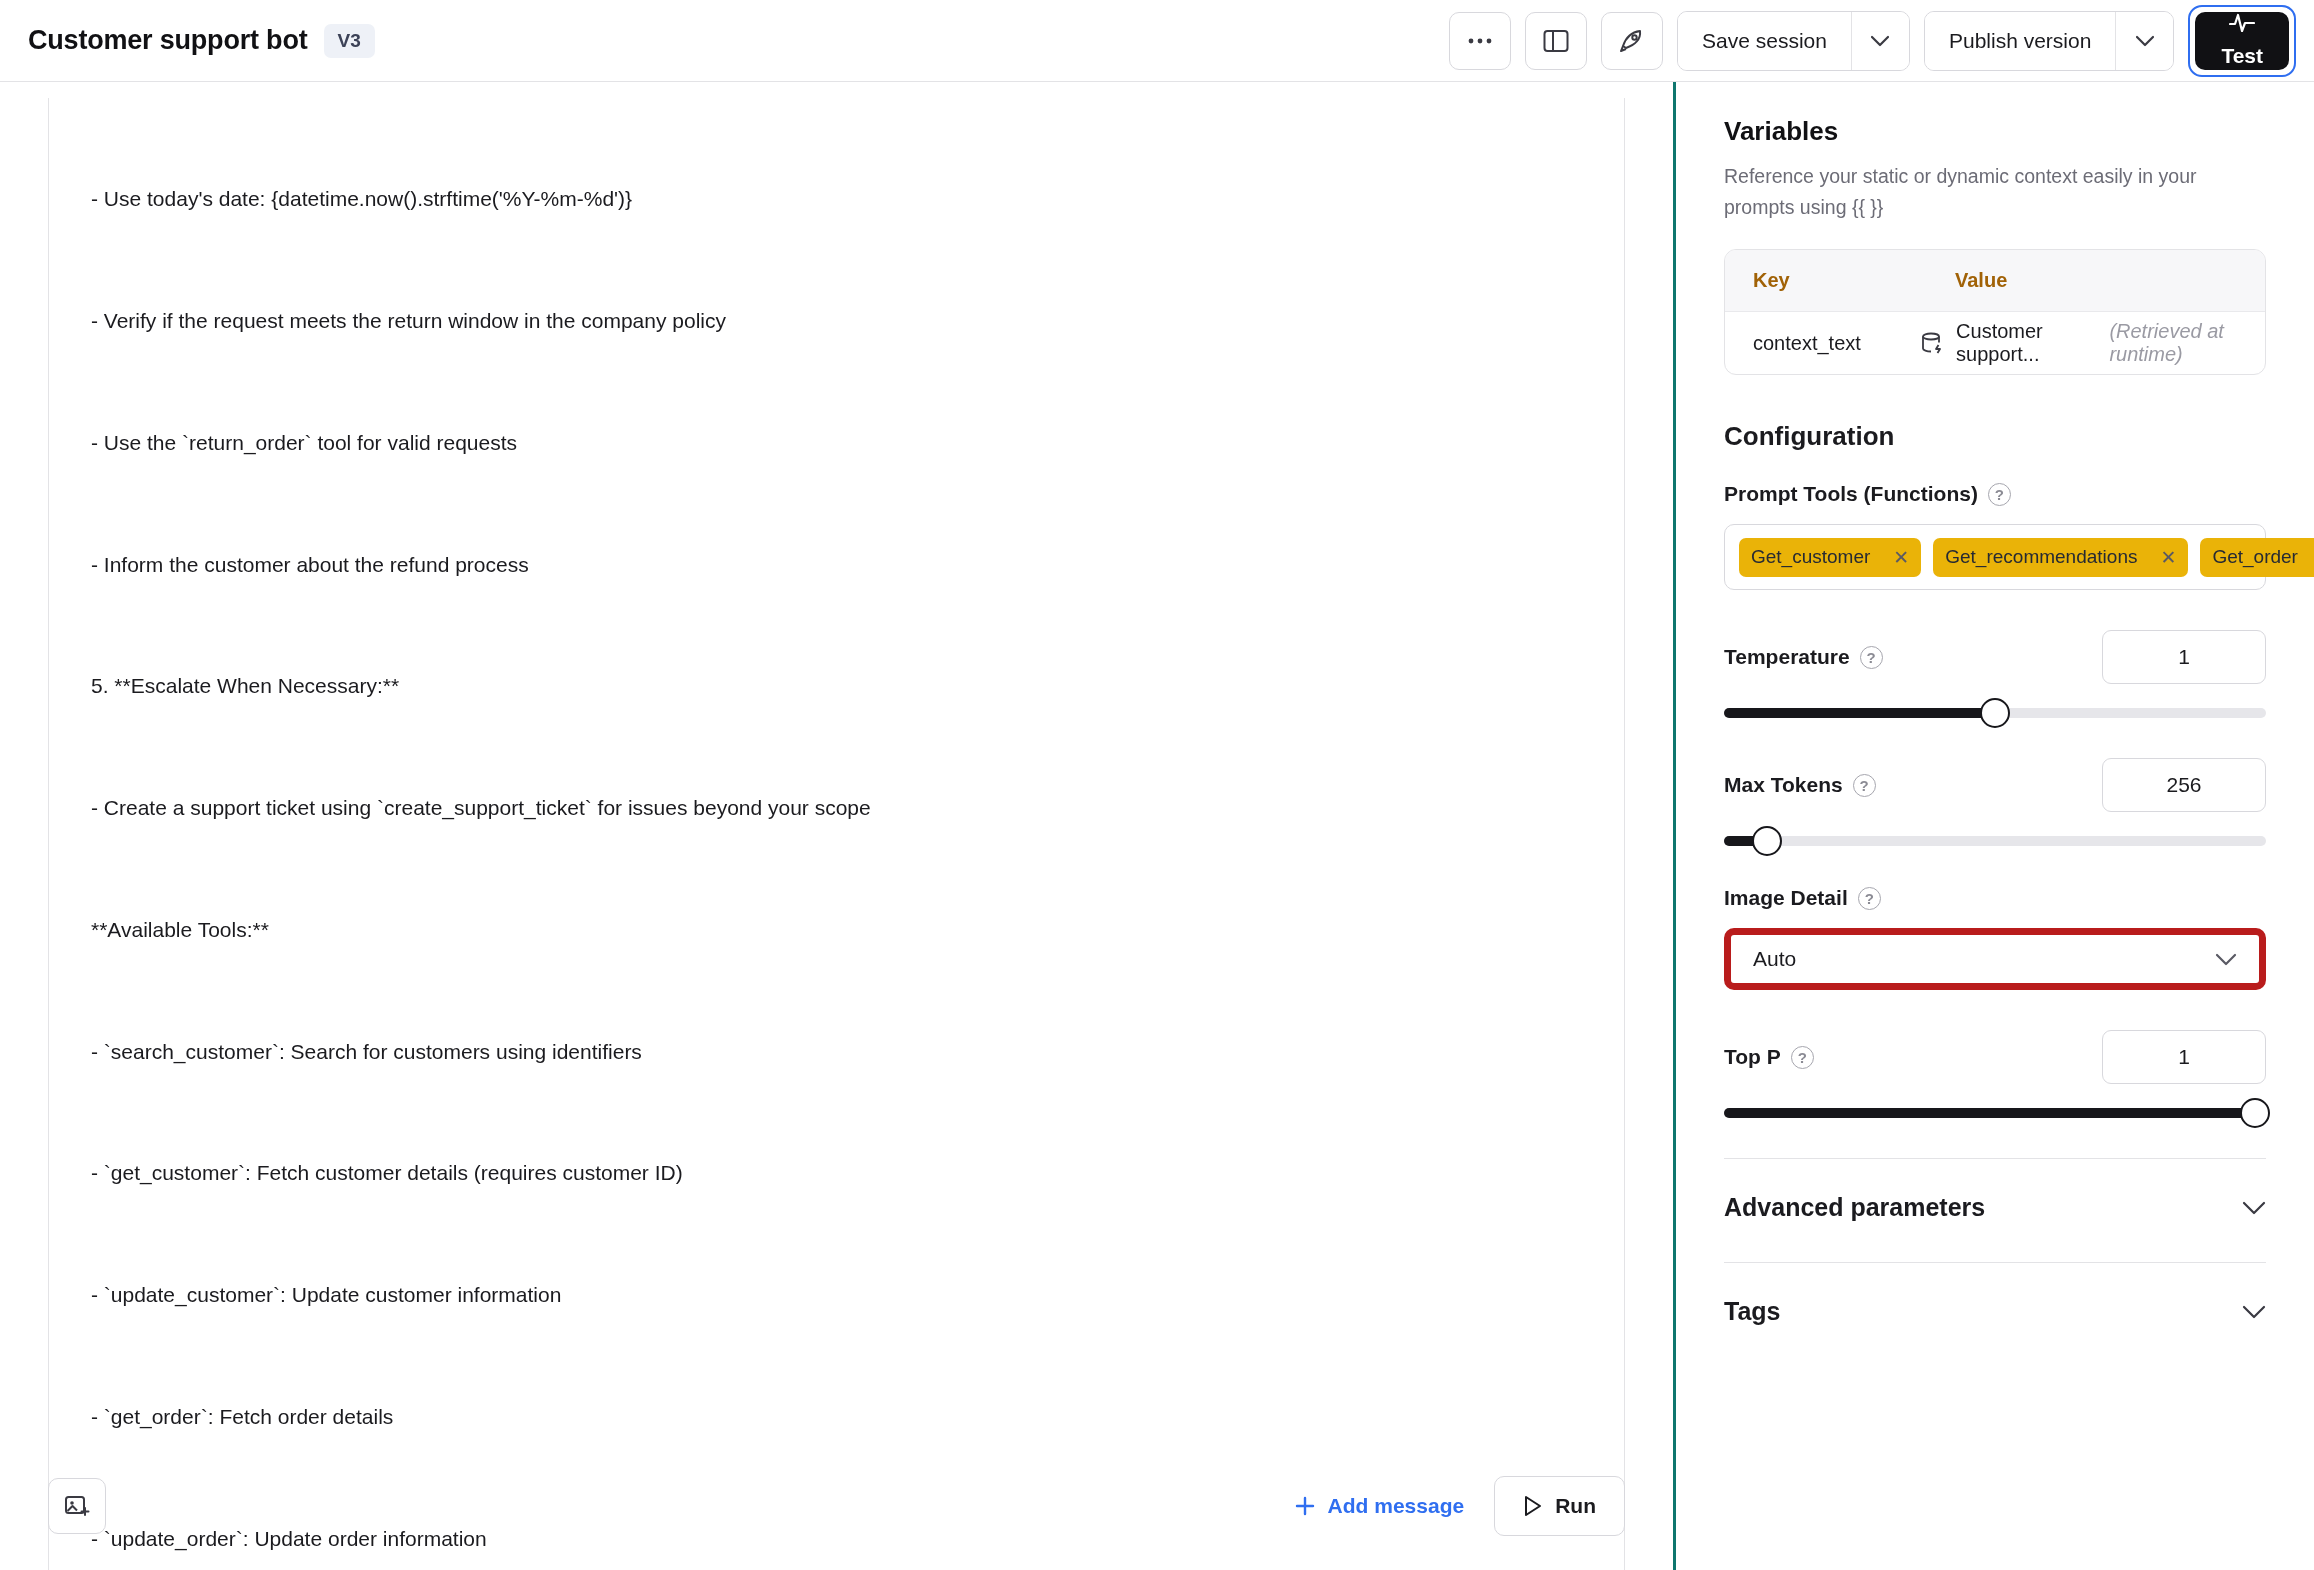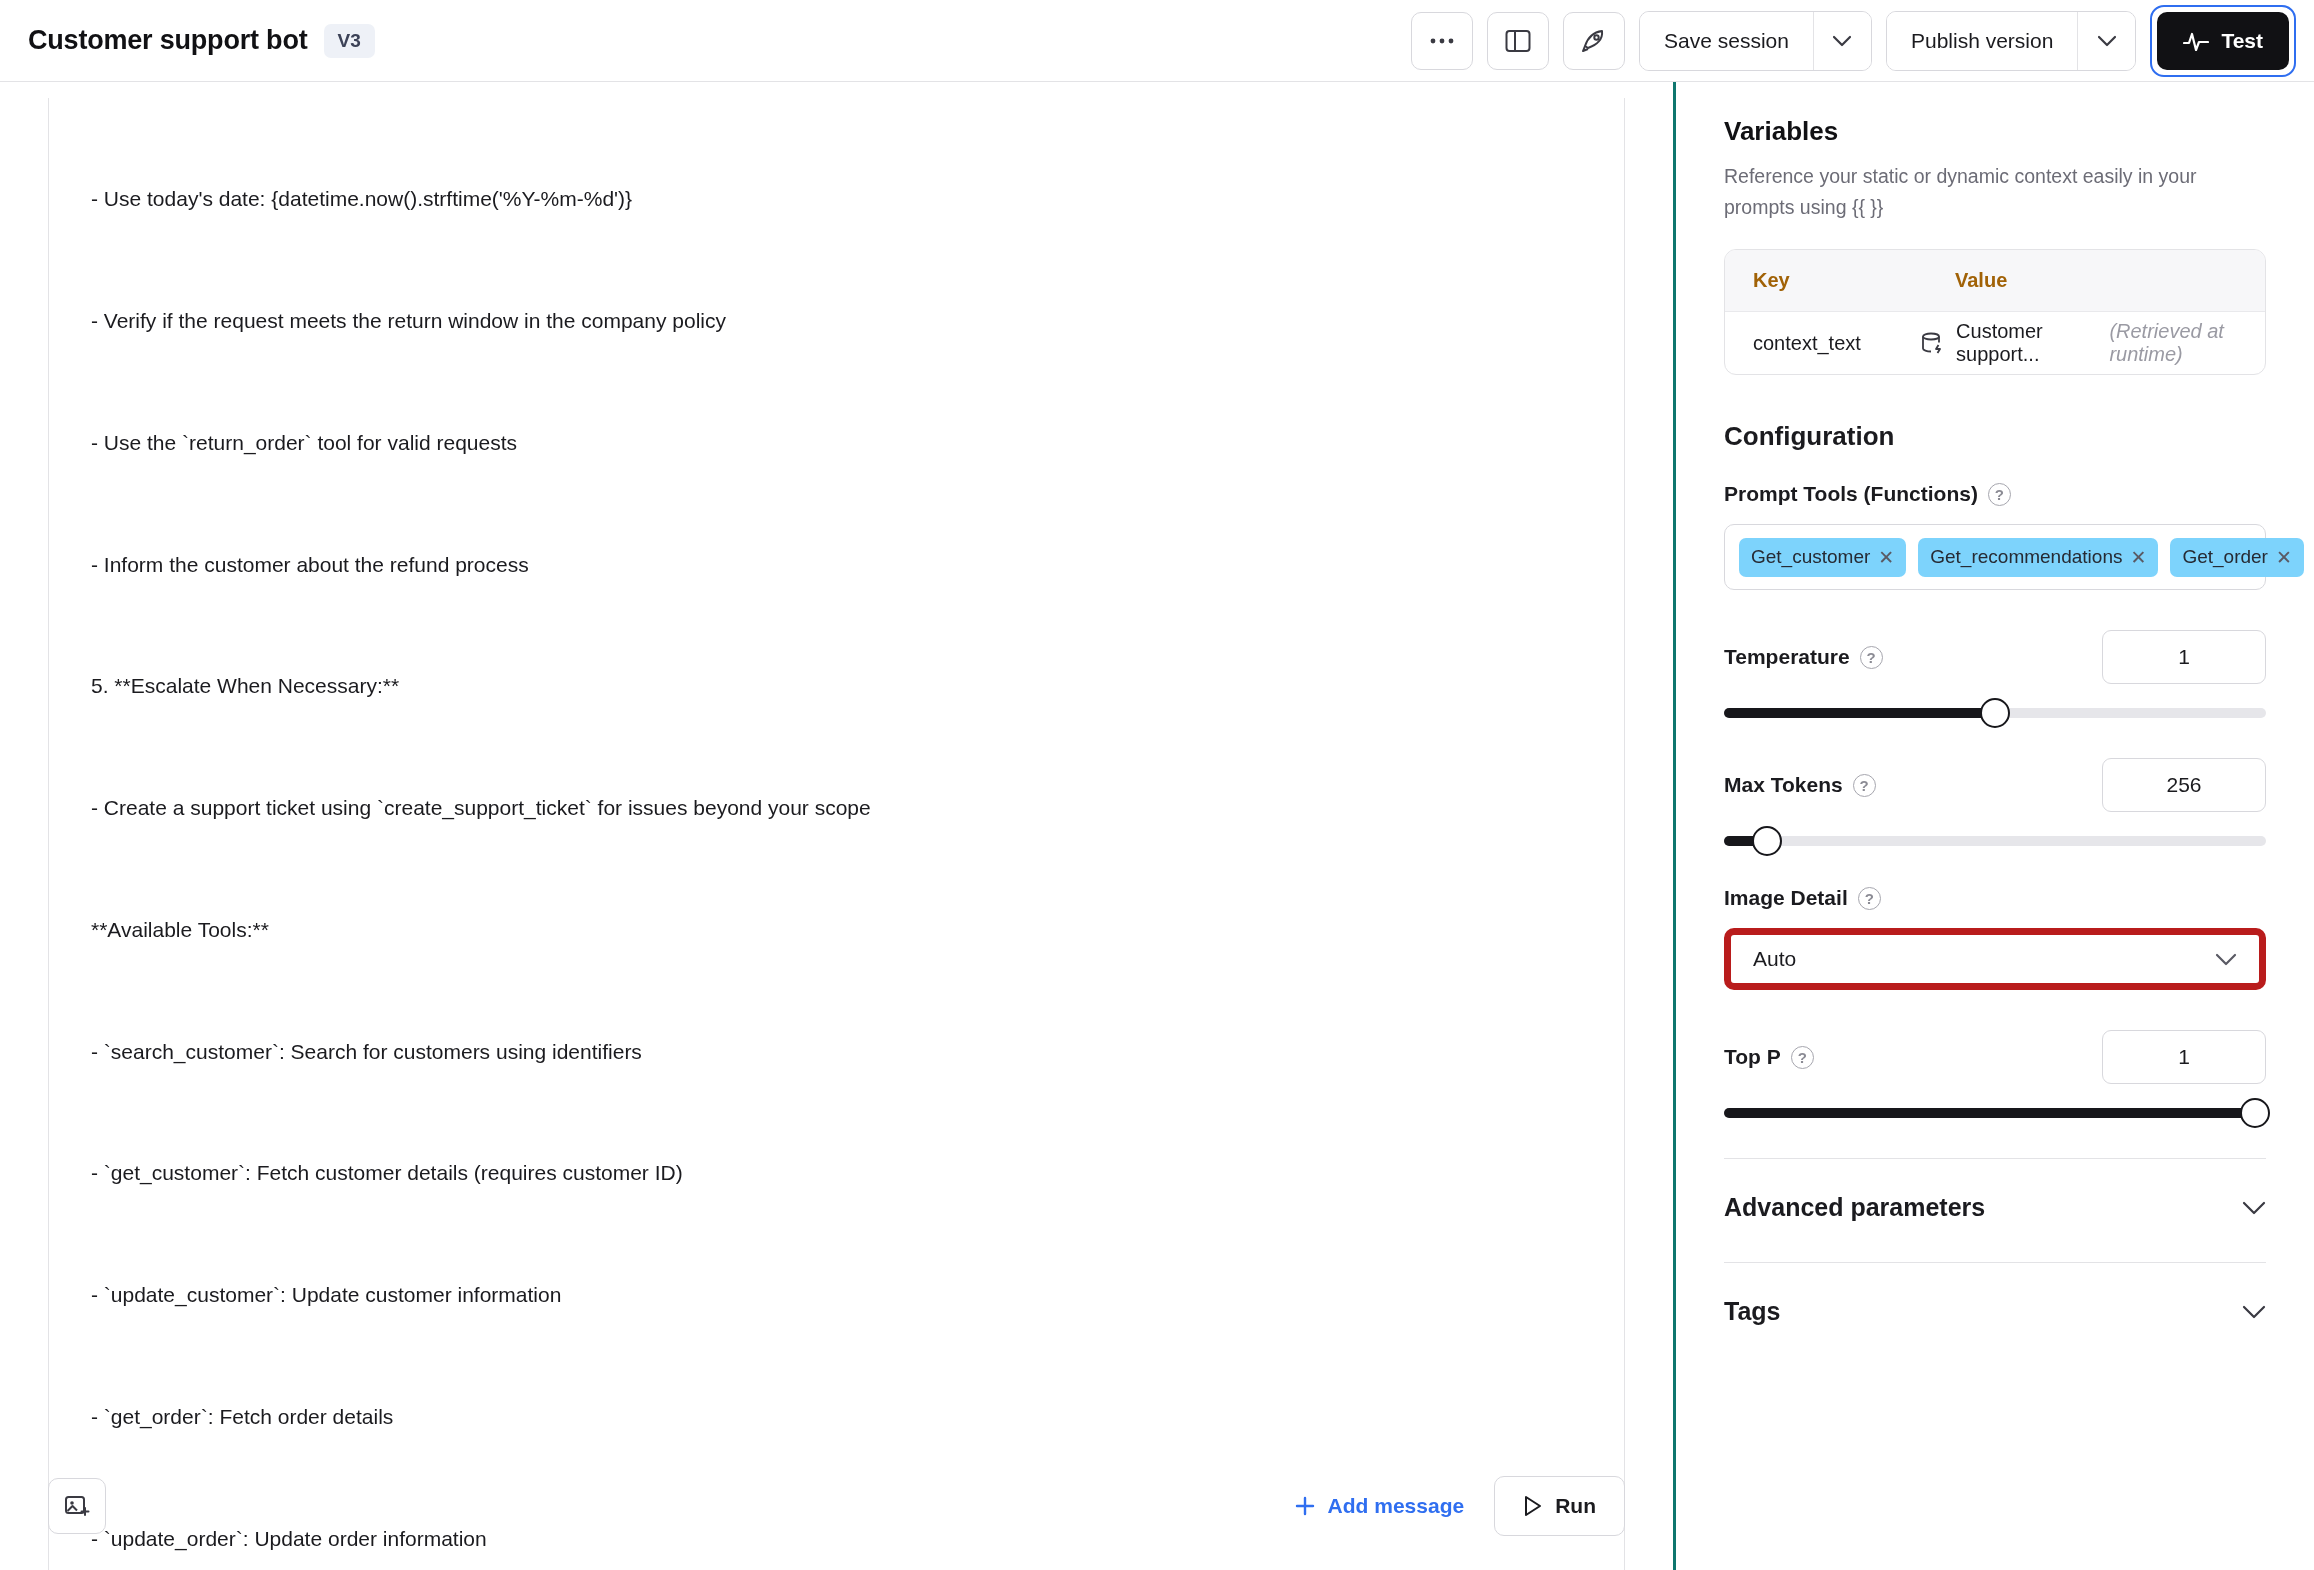--- a/index.html
+++ b/index.html
@@ -88,20 +88,21 @@
     background: #111114;
     color: #fff;
     border-radius: 10px;
     display: flex;
     align-items: center;
     gap: 12px;
     padding: 0 26px;
     font-size: 21px;
     font-weight: 600;
     cursor: pointer;
+    flex-direction: column;
   }
   .test-wrap {
     padding: 5px;
     border: 2px solid #2f6ef0;
     border-radius: 14px;
   }
 
   
   .body {
     display: flex;
@@ -251,27 +252,27 @@
     margin-top: 18px;
     border: 1px solid #d8d8dd;
     border-radius: 10px;
     min-height: 66px;
     display: flex;
     align-items: center;
     padding: 0 14px;
     gap: 12px;
   }
   .chip {
-    background: #7dd3fc;
+    background: #eab308;
     border-radius: 7px;
     font-size: 19px;
     padding: 8px 12px;
     display: flex;
     align-items: center;
-    gap: 8px;
+    gap: 23px;
     color: #262a33;
   }
   .chip .x { color: #5a5a64; font-size: 19px; cursor: pointer; }
   .tools-caret { margin-left: auto; padding-right: 6px; cursor: pointer; }
 
   .row-between {
     display: flex;
     align-items: center;
     justify-content: space-between;
     margin-top: 40px;

